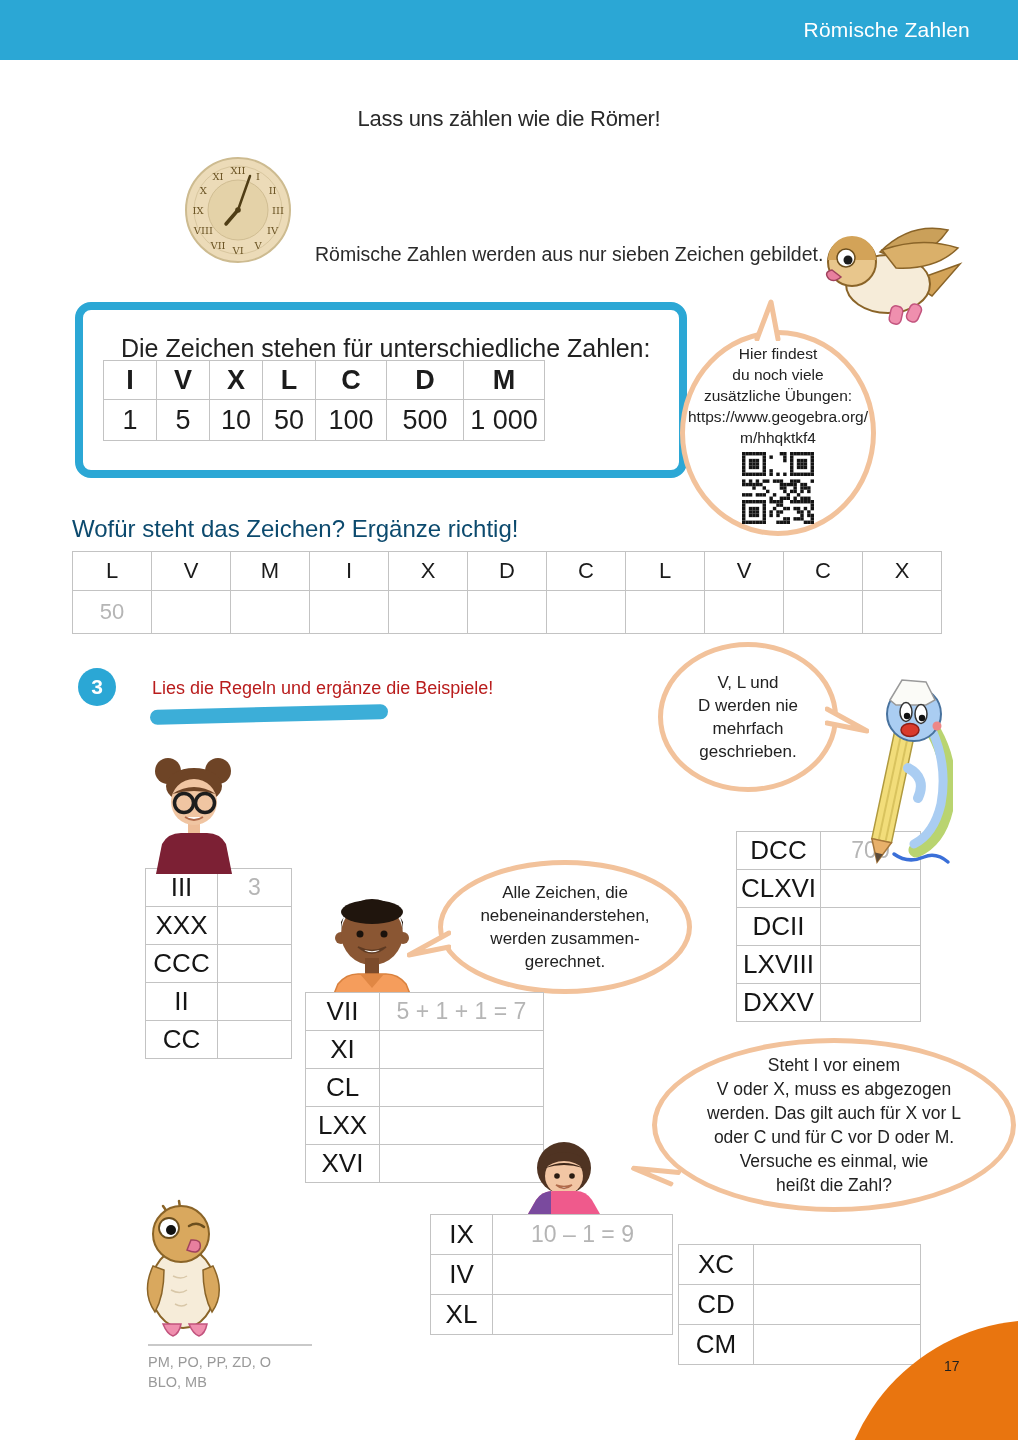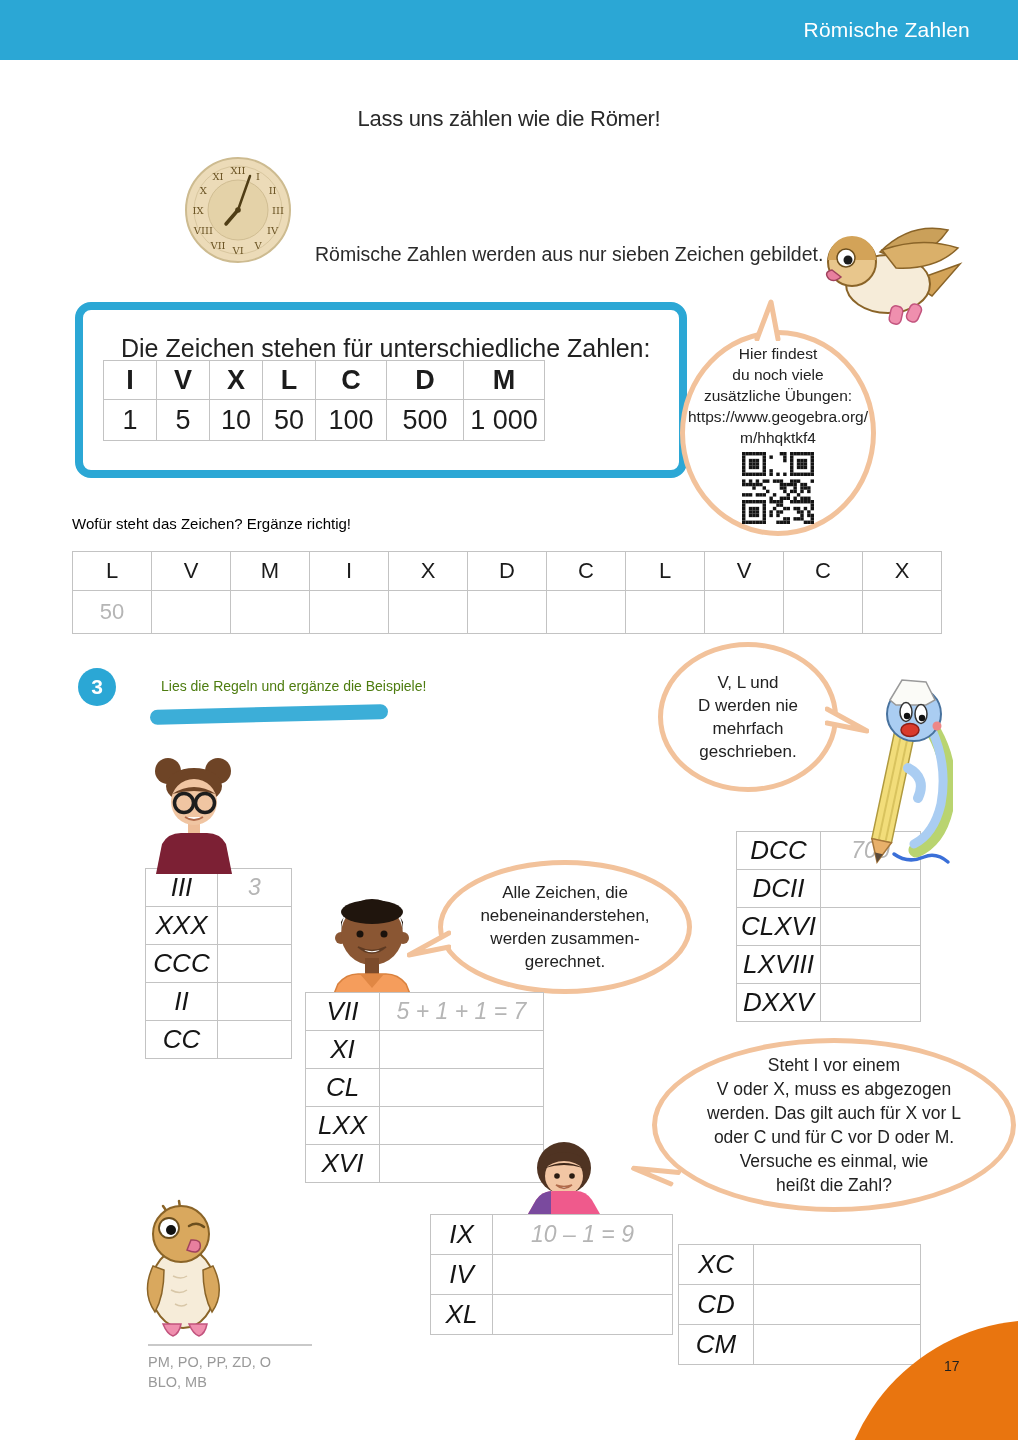--- a/index.html
+++ b/index.html
@@ -24,33 +24,33 @@
   table.wt td{border:1px solid #c3c3c3;text-align:center;vertical-align:middle;padding:0;overflow:hidden;}
   .sym td{font-size:27px;font-weight:bold;height:38px;color:#1c1c1c;}
   .val td{font-size:27px;font-weight:400;height:40px;color:#1c1c1c;}
   
   .bub{position:absolute;border:5px solid #f2c29b;border-radius:50%;background:#fff;
        display:flex;flex-direction:column;justify-content:center;align-items:center;
        text-align:center;color:#222;box-sizing:border-box;}
   .tail{position:absolute;}
   .gg{font-size:15.5px;line-height:21px;}
   
-  .prompt{position:absolute;left:72px;top:515px;font-size:15px;color:#000000;}
+  .prompt{position:absolute;left:72px;top:515px;font-size:24px;color:#0c4a6e;}
   .bigletters td{font-size:22px;height:38px;color:#1b1b1b;}
   .bigans td{height:42px;font-size:22px;color:#b5b5b5;text-align:left;padding-left:8px;}
   
   .badge{position:absolute;left:78px;top:668px;width:38px;height:38px;border-radius:50%;
          background:#2ba7d5;color:#fff;font-size:21px;font-weight:bold;display:flex;
          align-items:center;justify-content:center;}
-  .instr{position:absolute;left:161px;top:678px;font-size:14px;color:#4d7c0f;}
+  .instr{position:absolute;left:152px;top:678px;font-size:18px;color:#b91c1c;}
   .hl{position:absolute;left:150px;top:707px;width:238px;height:15px;background:#2ba7d5;
       border-radius:8px;transform:rotate(-1.4deg);opacity:.92;}
   .bubtxt{font-size:17px;line-height:23px;}
   .bubtxt2{font-size:17.5px;line-height:24px;}
-  .rom td{font-size:26px;color:#151515;font-style:italic;}
+  .rom td{font-size:26px;color:#151515;}
   td.ansc{font-size:23px;color:#b5b5b5;font-weight:400;}
   .h38 td{height:37px;} .h39 td{height:39px;}
   .char{position:absolute;}
   
   .fline{position:absolute;left:148px;top:1344px;width:164px;height:2px;background:#c9c9c9;}
   .fcodes{position:absolute;left:148px;top:1352px;font-size:14.5px;line-height:20px;color:#9a9a9a;}
   .corner{position:absolute;left:838px;top:1320px;width:400px;height:400px;border-radius:50%;background:#e9750f;}
   .pnum{position:absolute;left:944px;top:1358px;font-size:14px;color:#1f1f1f;}
 </style>
 </head>
@@ -467,25 +467,25 @@
     <colgroup>
         <col style="width:84px">
         <col style="width:100px">
       </colgroup>
     <tbody>
         <tr>
           <td>DCC</td>
           <td class="ansc">700</td>
         </tr>
     <tr>
+          <td>CLXVI</td>
+          <td class="ansc"></td>
+        </tr>
+    <tr>
           <td>DCII</td>
-          <td class="ansc"></td>
-        </tr>
-    <tr>
-          <td>CLXVI</td>
           <td class="ansc"></td>
         </tr>
     <tr>
           <td>LXVIII</td>
           <td class="ansc"></td>
         </tr>
     <tr>
           <td>DXXV</td>
           <td class="ansc"></td>
         </tr>

